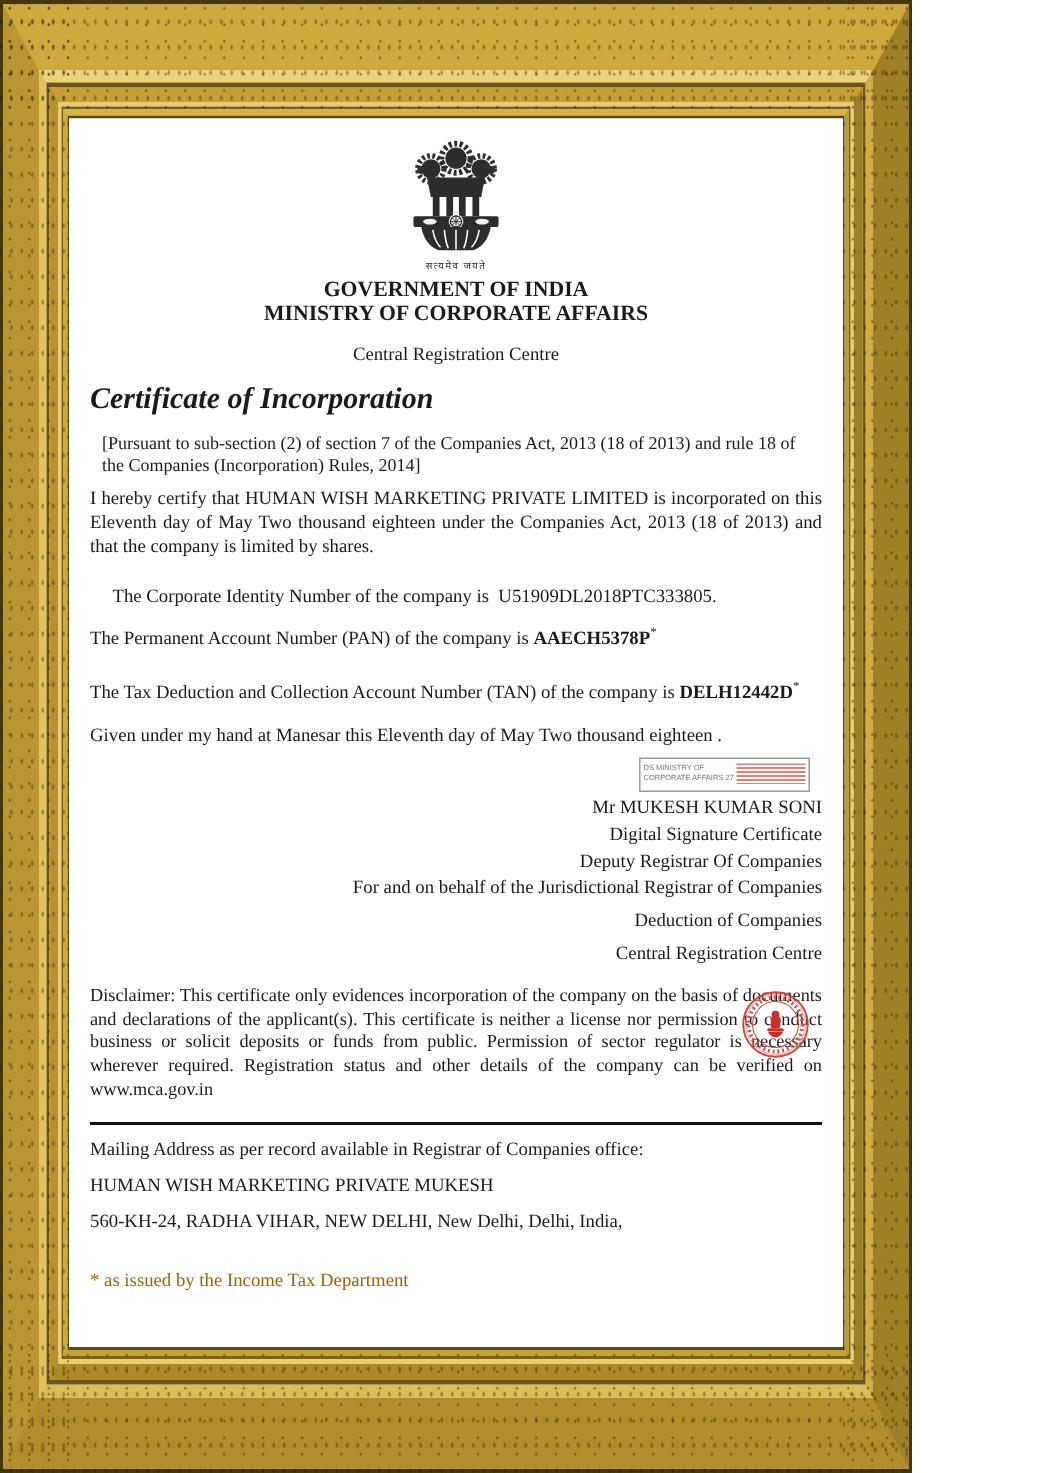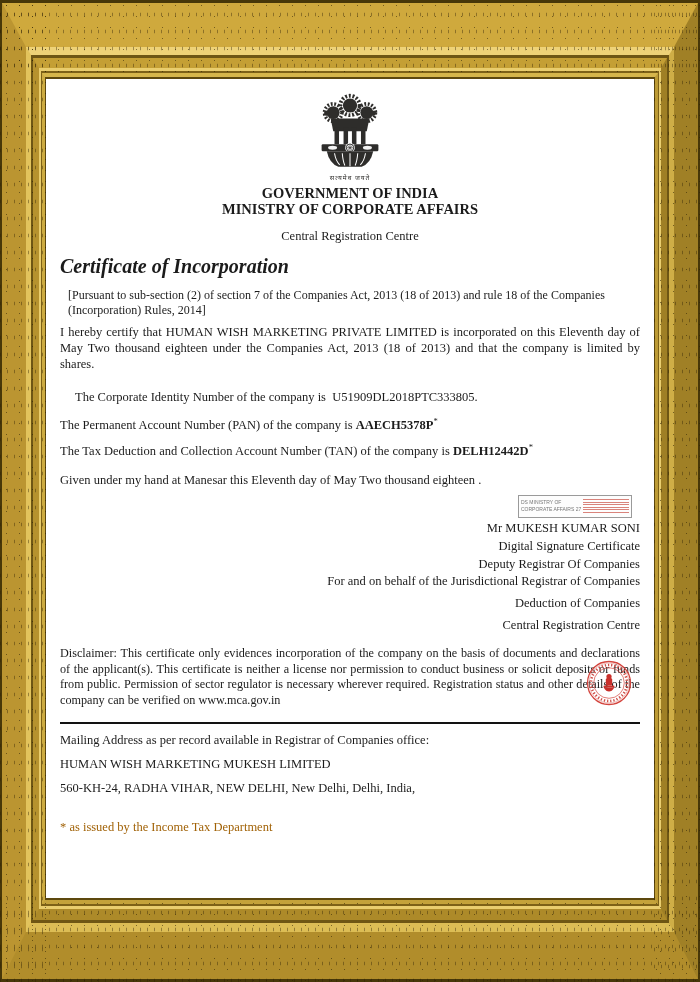--- a/index.html
+++ b/index.html
@@ -1,16 +1,16 @@
 <!DOCTYPE html>
 <html><head>
 <meta charset="utf-8">
 <style>
   html,body{margin:0;padding:0;background:#ffffff;}
-  .canvas{position:relative;width:700px;height:982px;overflow:hidden;
+  .canvas{position:relative;width:608px;height:982px;overflow:hidden;
           font-family:"Liberation Serif","DejaVu Serif",serif;}
   
   .layer{box-sizing:border-box;width:100%;height:100%;border-style:solid;}
   .f1{border-width:3px 2px 3px 2px;border-color:#473708;}
   .f2{border-width:44px 24px 47px 24px;
       border-top-color:#cfa93d;border-left-color:#bb9531;
       border-right-color:#a08026;border-bottom-color:#b18d2b;}
   .f3{border-width:8px 5px 9px 5px;
       border-top-color:#eed277;border-left-color:#e2c35c;
       border-right-color:#cfae47;border-bottom-color:#dcbd55;}
@@ -39,21 +39,21 @@
   .emblem-wrap{text-align:center;margin-top:2px;}
   .motto{font-size:6.5px;letter-spacing:1px;color:#2e2d2b;margin-top:0;}
   .gov{font-weight:bold;font-size:14.5px;line-height:1.08;text-align:center;}
   .centre-line{text-align:center;font-size:12.5px;margin-top:10px;}
   .title{text-align:left;font-size:20px;font-weight:bold;margin:10px 0 0;font-style:italic;}
   .pursuant{font-size:12px;margin-top:9px;padding:0 8px;line-height:1.25;}
   .body-par{margin:6px 0 0;text-align:justify;}
   .info-line{margin:0;}
   .m-cin{margin-top:17px;margin-left:15px;}
   .m-pan{margin-top:12px;}
-  .m-tan{margin-top:10px;}
+  .m-tan{margin-top:20px;}
   .m-given{margin-top:13px;}
   .pre{white-space:pre-wrap;}
   sup{font-size:8.5px;line-height:0;}
   
   .dsc-stamp{margin:7px 8px 0 auto;width:112px;height:21px;border:1px solid #9a9a9a;
              display:flex;background:#fdfdfd;}
   .dsc-left{width:54%;font-family:"Liberation Sans","DejaVu Sans",sans-serif;
             font-size:5px;line-height:1.35;color:#777;padding:3px 1px 0 2px;}
   .dsc-right{flex:1;margin:3px 2px 3px 1px;
              background:repeating-linear-gradient(180deg,#d9837b 0 1px,transparent 1px 2.6px);}
@@ -148,21 +148,21 @@
                 <div>For and on behalf of the Jurisdictional Registrar of Companies</div>
                 <div class="sig-gap">Deduction of Companies</div>
                 <div class="sig-gap">Central Registration Centre</div>
               </div>
 
               <p class="disclaimer">Disclaimer: This certificate only evidences incorporation of the company on the basis of documents and declarations of the applicant(s). This certificate is neither a license nor permission to conduct business or solicit deposits or funds from public. Permission of sector regulator is necessary wherever required. Registration status and other details of the company can be verified on www.mca.gov.in</p>
 
               <hr class="divider">
 
               <p class="mail-head">Mailing Address as per record available in Registrar of Companies office:</p>
-              <p class="mail-line">HUMAN WISH MARKETING MUKESH LIMITED</p>
+              <p class="mail-line">HUMAN WISH MARKETING PRIVATE MUKESH</p>
               <p class="mail-line">560-KH-24, RADHA VIHAR, NEW DELHI, New Delhi, Delhi, India,</p>
 
               <svg class="round-stamp" width="48" height="48" viewBox="0 0 48 48">
                 <circle cx="24" cy="24" r="21.5" fill="none" stroke="#d4453e" stroke-width="1.3"></circle>
                 <circle cx="24" cy="24" r="20" fill="none" stroke="#e4918c" stroke-width="0.6"></circle>
                 <circle cx="24" cy="24" r="18" fill="none" stroke="#cf5049" stroke-width="2.6" stroke-dasharray="1.3 1.9"></circle>
                 <circle cx="24" cy="24" r="15.3" fill="none" stroke="#d4453e" stroke-width="0.7"></circle>
                 <g fill="#c9302b">
                   <circle cx="24" cy="17.5" r="2.6"></circle>
                   <rect x="20.8" y="19" width="6.4" height="7.5" rx="1.5"></rect>

